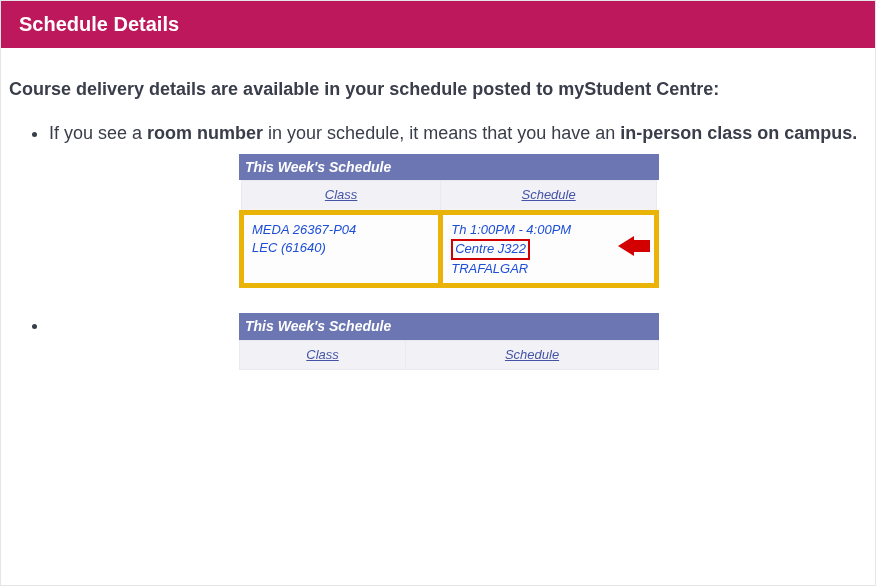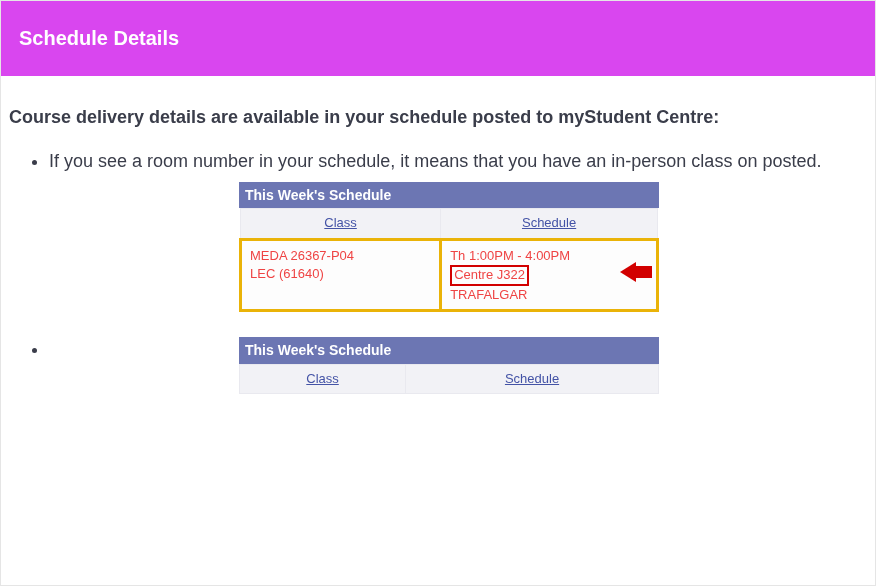--- a/index.html
+++ b/index.html
@@ -8,46 +8,47 @@
     font-family: Arial, Helvetica, sans-serif;
     background: #fff;
     width: 876px;
   }
   .page {
     border: 1px solid #e5e5e5;
     width: 876px;
     min-height: 586px;
   }
   .banner {
-    background: #d946ef;
+    background: #be185d;
     color: #fff;
     font-weight: bold;
     font-size: 20px;
-    padding: 26px 18px;
+    padding: 12px 18px;
   }
   .content {
     padding: 28px 8px 20px 8px;
     color: #3a3d4a;
     font-size: 18px;
     line-height: 1.45;
   }
   .intro { margin: 0 0 18px 0; font-weight: bold; }
   ul.main-list {
     padding-left: 40px;
     margin: 0;
   }
   ul.main-list > li {
     margin-bottom: 24px;
   }
   .bullet-text { margin-bottom: 8px; }
-  .bold { font-weight: normal; margin-top: 44px; }
+  .bold { font-weight: bold; margin-top: 44px; }
 
   .sched-wrap {
     margin-left: 190px;
     width: 420px;
+    font-style: italic;
   }
   .sched-title {
     background: #6c76b3;
     color: #fff;
     font-weight: bold;
     font-size: 14px;
     padding: 3px 6px;
     font-family: Verdana, Arial, sans-serif;
   }
   table.sched {
@@ -60,23 +61,23 @@
     background: #f2f2f6;
     color: #4453a6;
     text-decoration: underline;
     font-weight: normal;
     padding: 5px 4px;
     border: 1px solid #e9e9ef;
     text-align: center;
   }
   table.sched td {
     background: #fdfdfd;
-    color: #ef4444;
+    color: #1d4ed8;
     padding: 6px 8px;
-    border: 3px solid #eab308;
+    border: 5px solid #eab308;
     vertical-align: top;
   }
   .course-cell { width: 48%; }
   .sched-cell { width: 52%; position: relative; }
 
   .highlight-box {
     display: inline-block;
     border: 2px solid #d20000;
     padding: 0 2px;
     line-height: 1.3;
@@ -124,21 +125,21 @@
     <span>Schedule Details</span>
   </div>
 
   <div class="content">
     <p class="intro">Course delivery details are available in your schedule posted to myStudent Centre:</p>
 
     <ul class="main-list">
 
       <li>
         <div class="bullet-text">
-          <span>If you see a </span><span class="bold">room number</span><span> in your schedule, it means that you have an </span><span class="bold">in-person class on posted.</span><span></span>
+          <span>If you see a </span><span class="bold">room number</span><span> in your schedule, it means that you have an </span><span class="bold">in-person class on campus.</span><span></span>
         </div>
 
         <div class="sched-wrap">
           <div class="sched-title">This Week's Schedule</div>
           <table class="sched">
             <tbody>
                 <tr>
               <th><span>Class</span></th>
               <th><span>Schedule</span></th>
             </tr>

